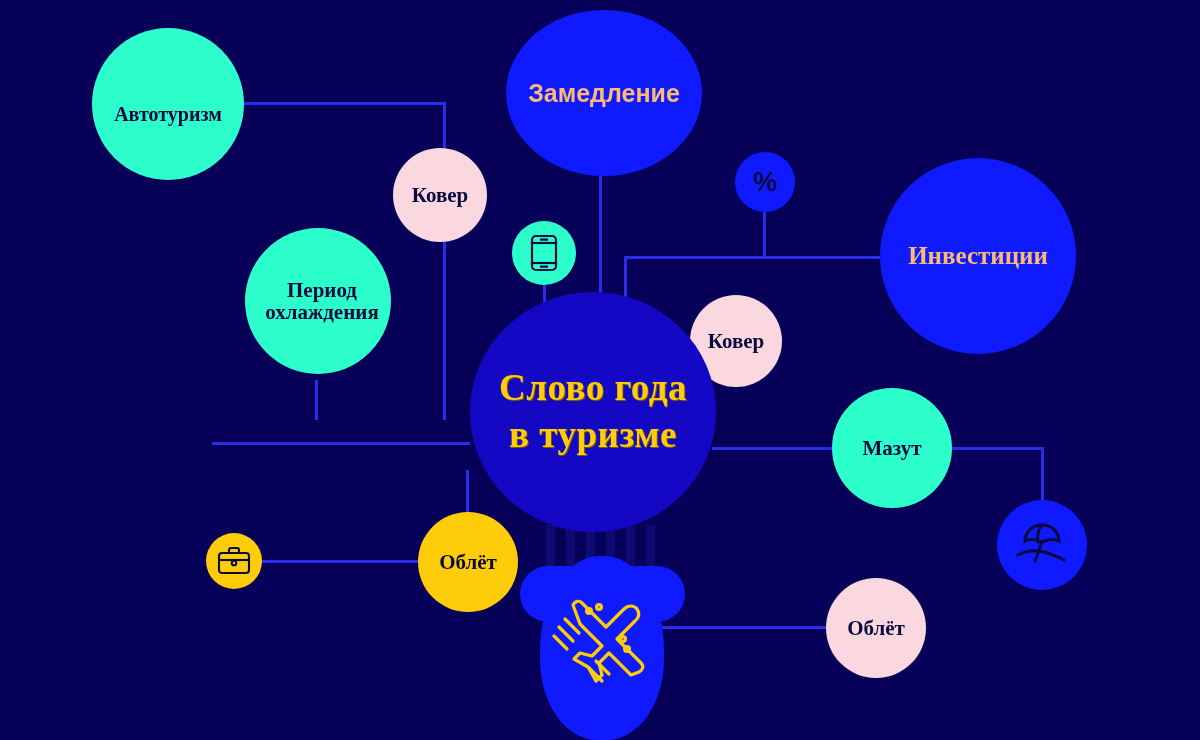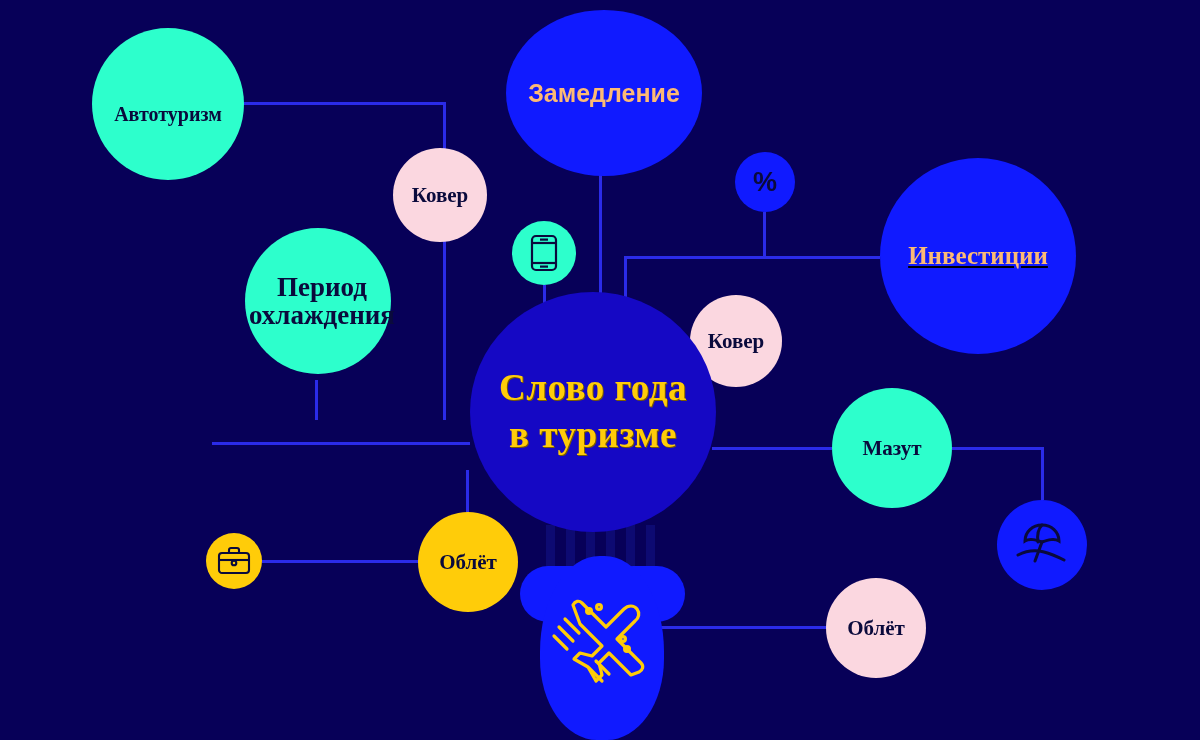--- a/index.html
+++ b/index.html
@@ -147,26 +147,26 @@
   </div>
 
   <div class="bubble c-pink" style="left:393px;top:148px;width:94px;height:94px;">
     <span class="lbl t-dark" style="font-size:21px;">Ковер</span>
   </div>
 
   <div class="bubble c-blue" style="left:506px;top:10px;width:196px;height:166px;">
     <span class="lbl t-light" style="font-size:25px;font-family:'Liberation Sans',sans-serif;">Замедление</span>
   </div>
 
-  <div class="bubble c-blue" style="left:880px;top:158px;width:196px;height:196px;text-decoration:underline;">
+  <div class="bubble c-blue" style="left:880px;top:158px;width:196px;height:196px;">
     <span class="lbl t-light" style="font-size:25px;">Инвестиции</span>
   </div>
 
   <div class="bubble c-mint" style="left:245px;top:228px;width:146px;height:146px;">
-    <span class="lbl wrap t-dark" style="font-size:27px;width:160px;margin-left:8px;">Период охлаждения</span>
+    <span class="lbl wrap t-dark" style="font-size:21px;width:160px;margin-left:8px;">Период охлаждения</span>
   </div>
 
   <div class="bubble c-pink" style="left:690px;top:295px;width:92px;height:92px;">
     <span class="lbl t-dark" style="font-size:21px;">Ковер</span>
   </div>
 
 
   <div class="bubble c-mint" style="left:832px;top:388px;width:120px;height:120px;">
     <span class="lbl t-dark" style="font-size:21px;">Мазут</span>
   </div>

